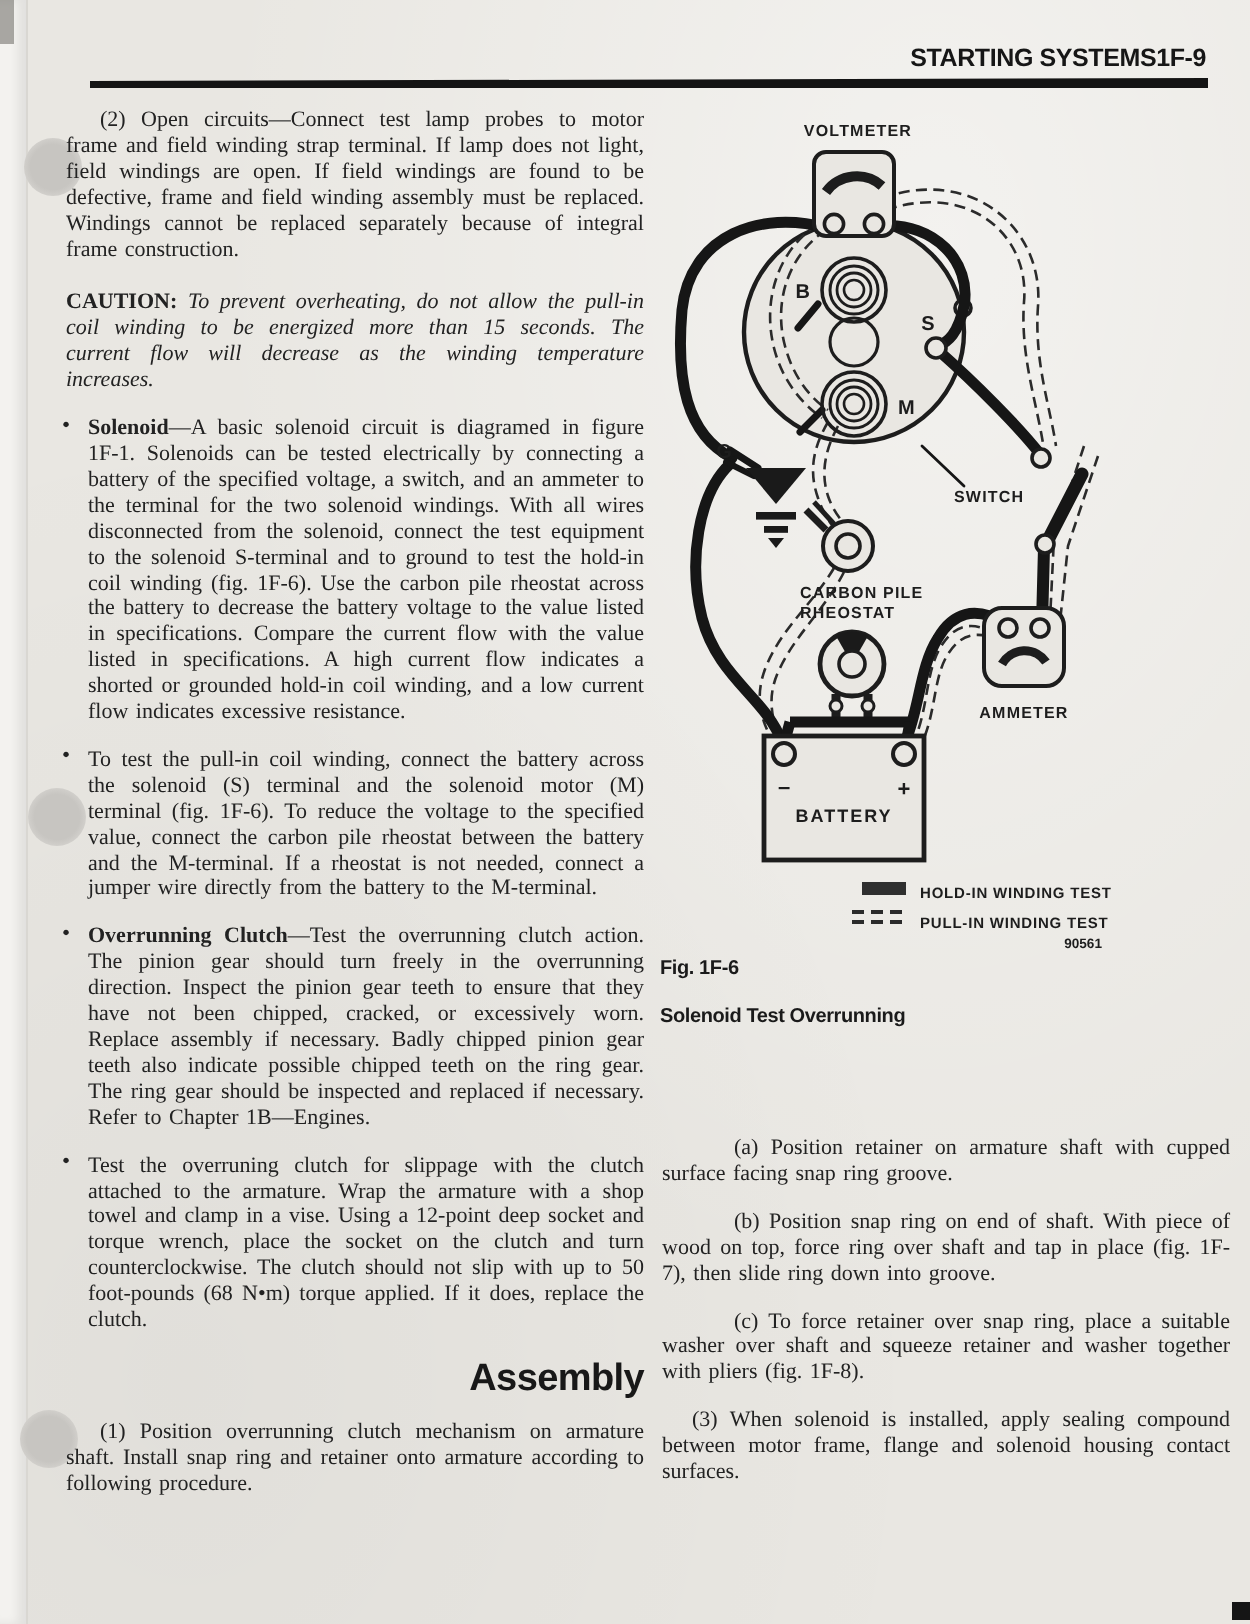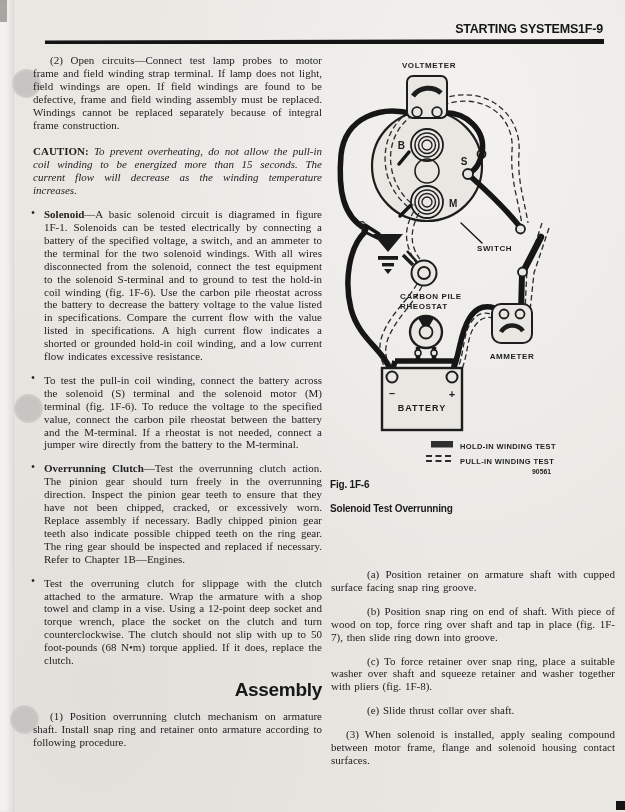--- a/index.html
+++ b/index.html
@@ -206,16 +206,15 @@
 
   <div class="fig-caption">
     <span>Fig. 1F-6</span>
     <span>Solenoid Test Overrunning</span>
   </div>
 
   <div class="colR-text">
     <div class="body ind-deep">(a) Position retainer on armature shaft with cupped surface facing snap ring groove.</div>
     <div class="body ind-deep">(b) Position snap ring on end of shaft. With piece of wood on top, force ring over shaft and tap in place (fig. 1F-7), then slide ring down into groove.</div>
     <div class="body ind-deep">(c) To force retainer over snap ring, place a suitable washer over shaft and squeeze retainer and washer together with pliers (fig. 1F-8).</div>
-    <div class="body ind-deep">(e) Slide thrust collar over shaft.</div>
     <div class="body ind-num mt14">(3) When solenoid is installed, apply sealing compound between motor frame, flange and solenoid housing contact surfaces.</div>
   </div>
 </div>
 
 </body></html>

